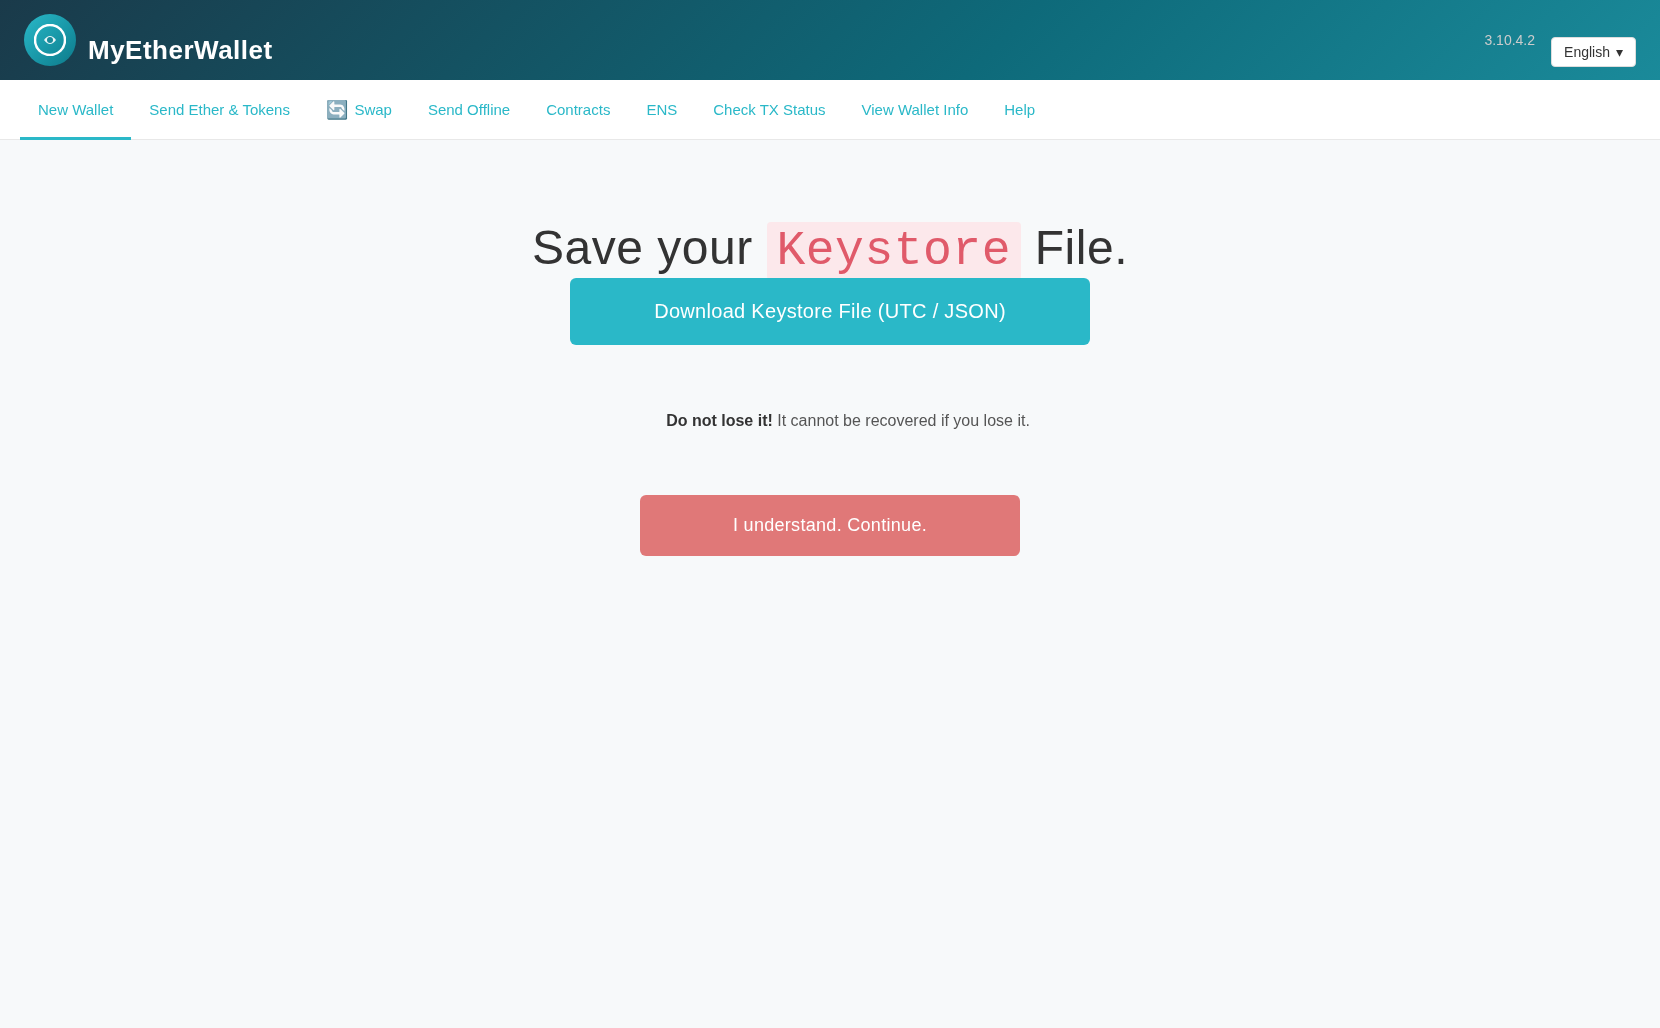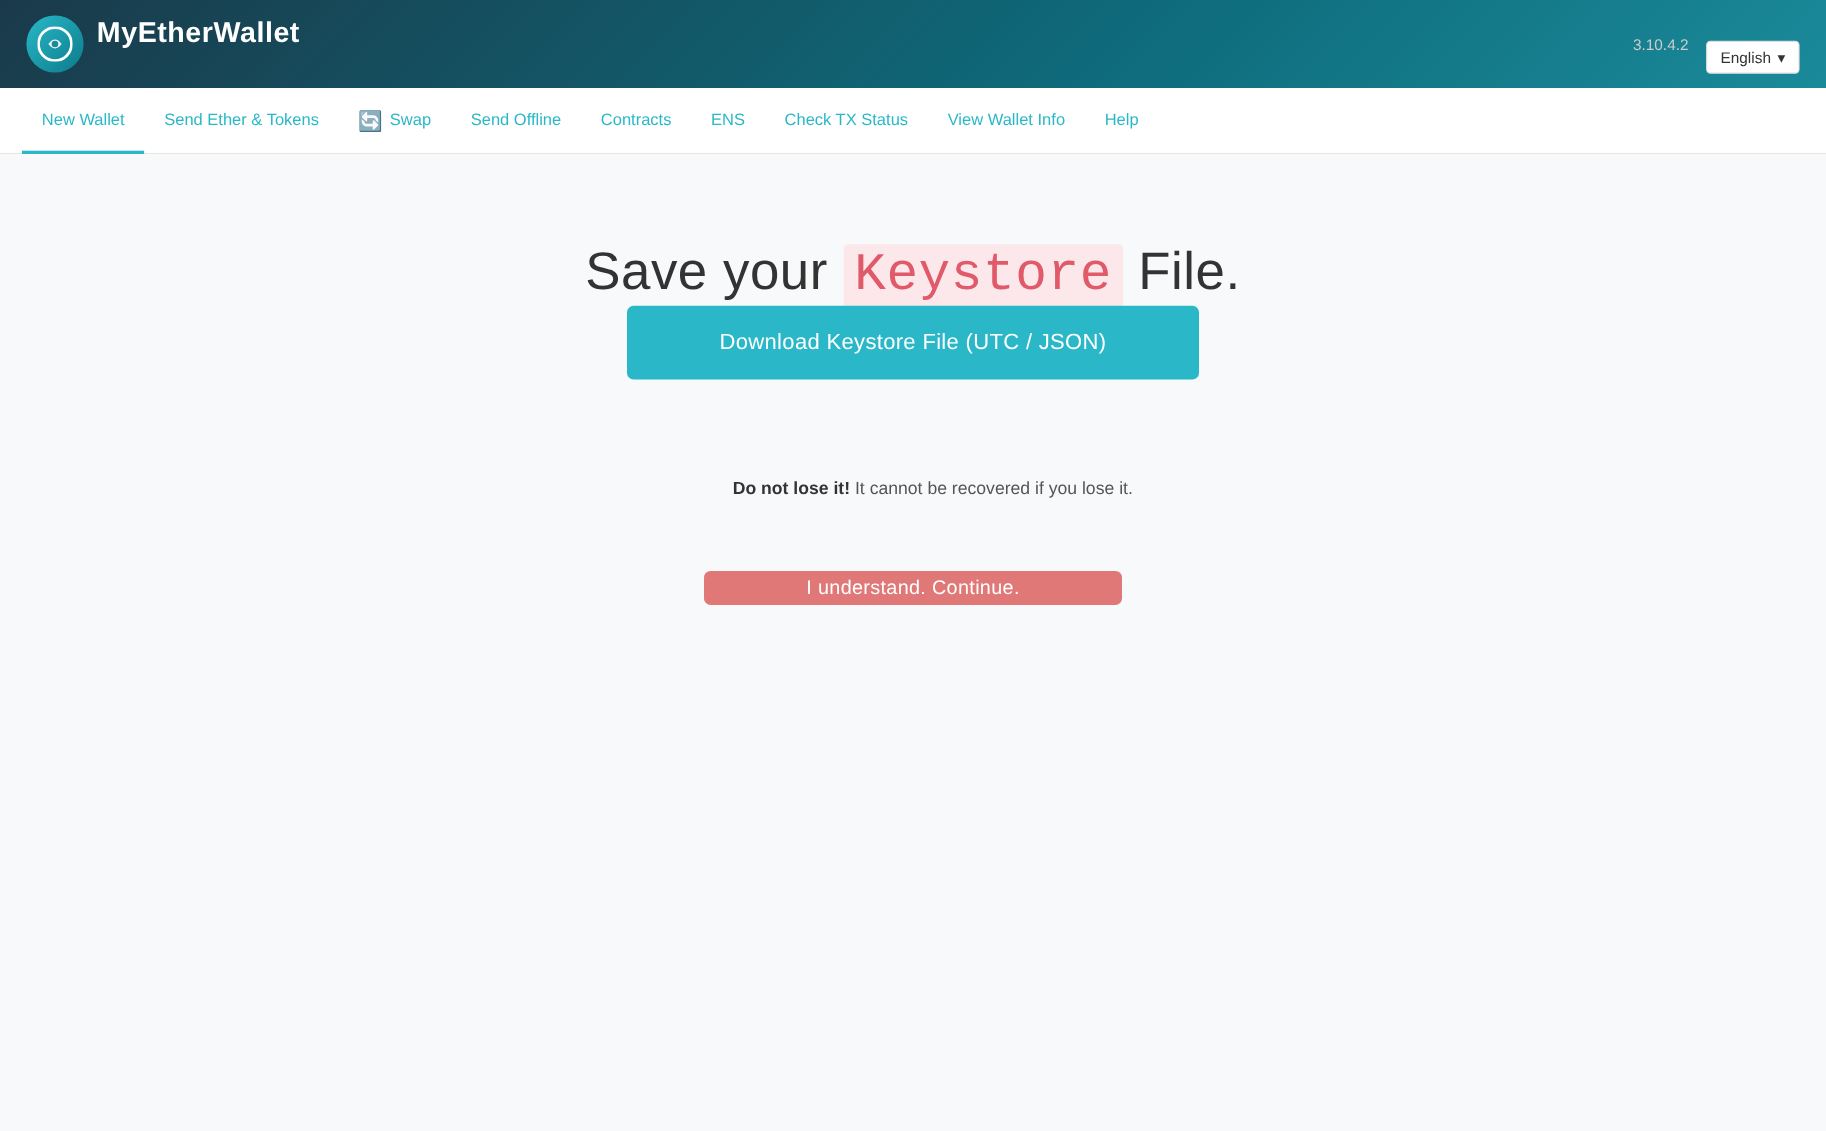--- a/index.html
+++ b/index.html
@@ -9,21 +9,21 @@
     .header {
       background: linear-gradient(135deg, #1a3a4a 0%, #0e6a7a 60%, #1a8a9a 100%);
       height: 80px;
       display: flex;
       align-items: center;
       padding: 0 24px;
       position: relative;
     }
     .header-logo {
       display: flex;
-      align-items: flex-start;
+      align-items: flex-end;
       gap: 12px;
     }
     .logo-icon {
       width: 52px;
       height: 52px;
       border-radius: 50%;
       background: linear-gradient(135deg, #2ab8c8 0%, #1a9aaa 50%, #0d7a8a 100%);
       display: flex;
       align-items: center;
       justify-content: center;
@@ -129,21 +129,21 @@
     }
 
     .download-btn {
       background: #2ab8c8;
       color: white;
       border: none;
       padding: 22px 60px;
       font-size: 20px;
       border-radius: 6px;
       cursor: pointer;
-      margin-bottom: 84px;
+      margin-bottom: 60px;
       letter-spacing: 0.3px;
       min-width: 520px;
       text-align: center;
     }
 
     .warnings {
       text-align: center;
       margin-bottom: 50px;
       line-height: 2;
       margin-left: 36px;
@@ -155,21 +155,21 @@
     }
     .warning-line strong {
       color: #333;
       font-weight: 700;
     }
 
     .continue-btn {
       background: #e07878;
       color: white;
       border: none;
-      padding: 5px 60px;
+      padding: 20px 60px;
       font-size: 18px;
       border-radius: 6px;
       cursor: pointer;
       min-width: 380px;
       text-align: center;
       letter-spacing: 0.3px;
     }
   </style>
 </head>
 <body>

